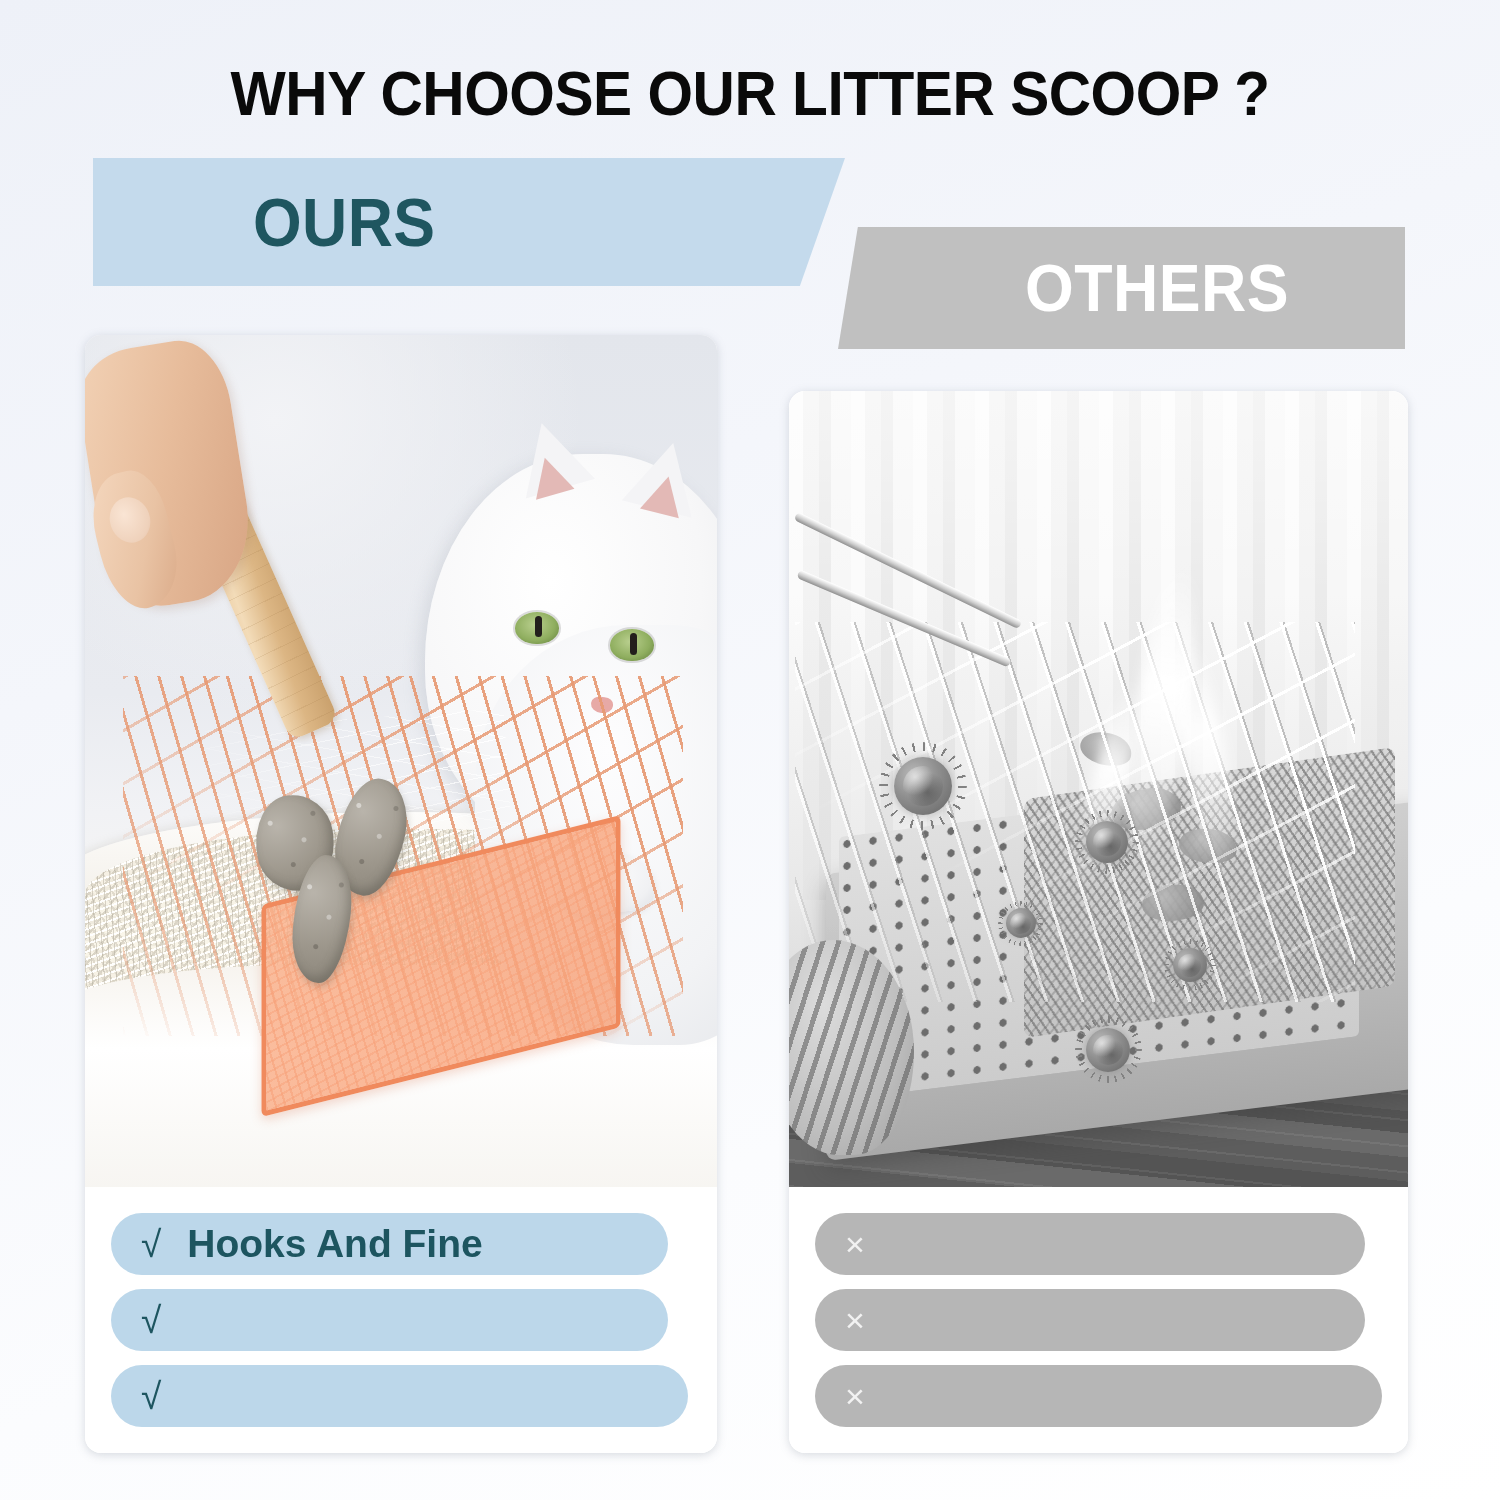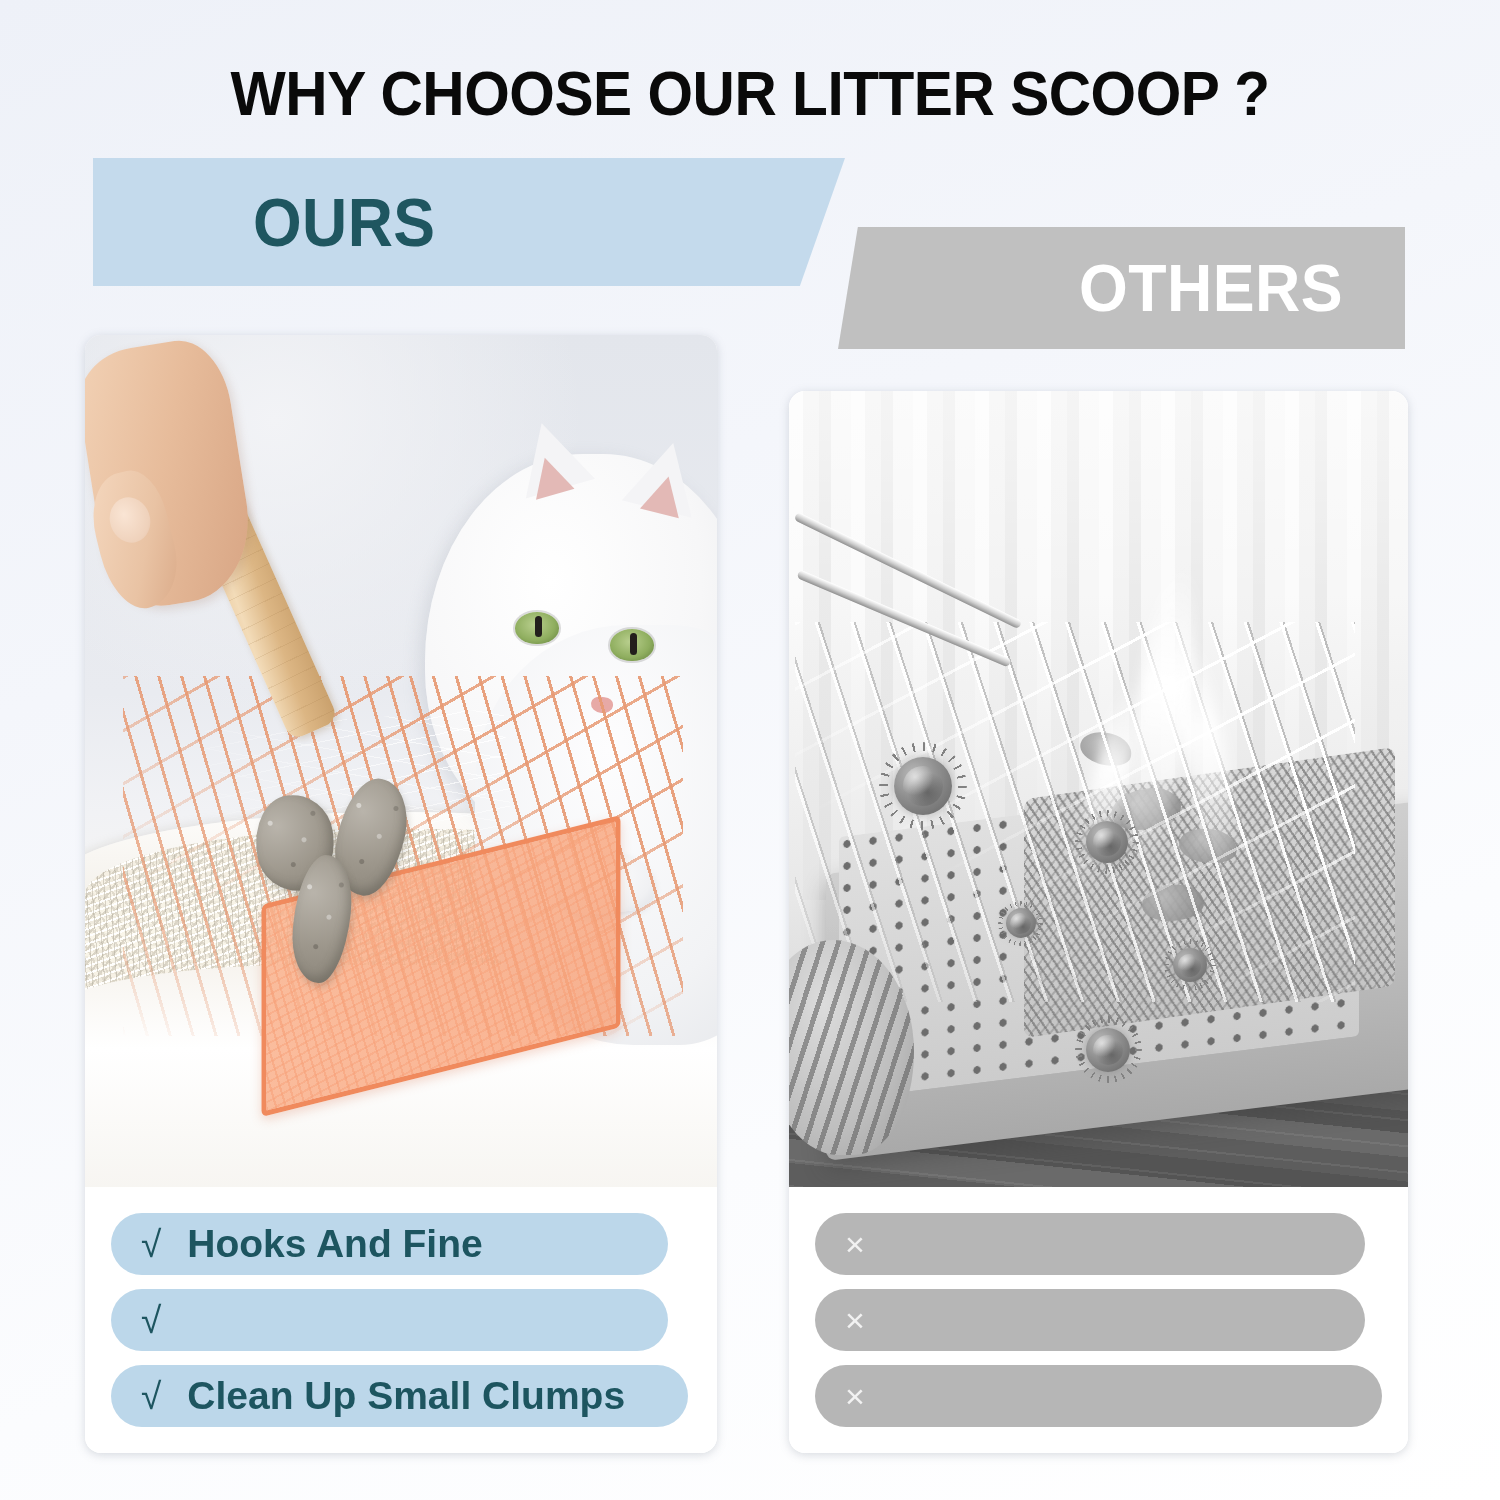--- a/index.html
+++ b/index.html
@@ -56,21 +56,20 @@
     letter-spacing: 0.5px;
     transform: scaleX(0.92);
   }
   .banner-others {
     left: 838px;
     top: 227px;
     width: 567px;
     height: 122px;
     background: #c0c0c0;
     clip-path: polygon(3.5% 0, 100% 0, 100% 100%, 0 100%);
-    justify-content: center;
     padding-left: 180px;
     box-sizing: border-box;
   }
   .banner-others .banner-label {
     font-family: "Liberation Sans Narrow", "Liberation Sans", sans-serif;
     font-size: 66px;
     font-weight: 700;
     color: #ffffff;
     letter-spacing: 0.5px;
     transform: scaleX(0.95);
@@ -572,21 +571,20 @@
   <div class="features">
     <div class="pill pill-ours">
       <span class="mark">√</span>
       <span>Hooks And Fine</span>
     </div>
     <div class="pill pill-ours">
       <span class="mark">√</span>
     </div>
     <div class="pill pill-ours wide">
       <span class="mark">√</span>
-      <span>Clean Up Small Clumps</span>
     </div>
   </div>
 </div>
 
 <div class="card card-other">
 
   <div class="photo ph-other">
     <div class="oth-curtain"></div>
     <div class="oth-floor"></div>
 

